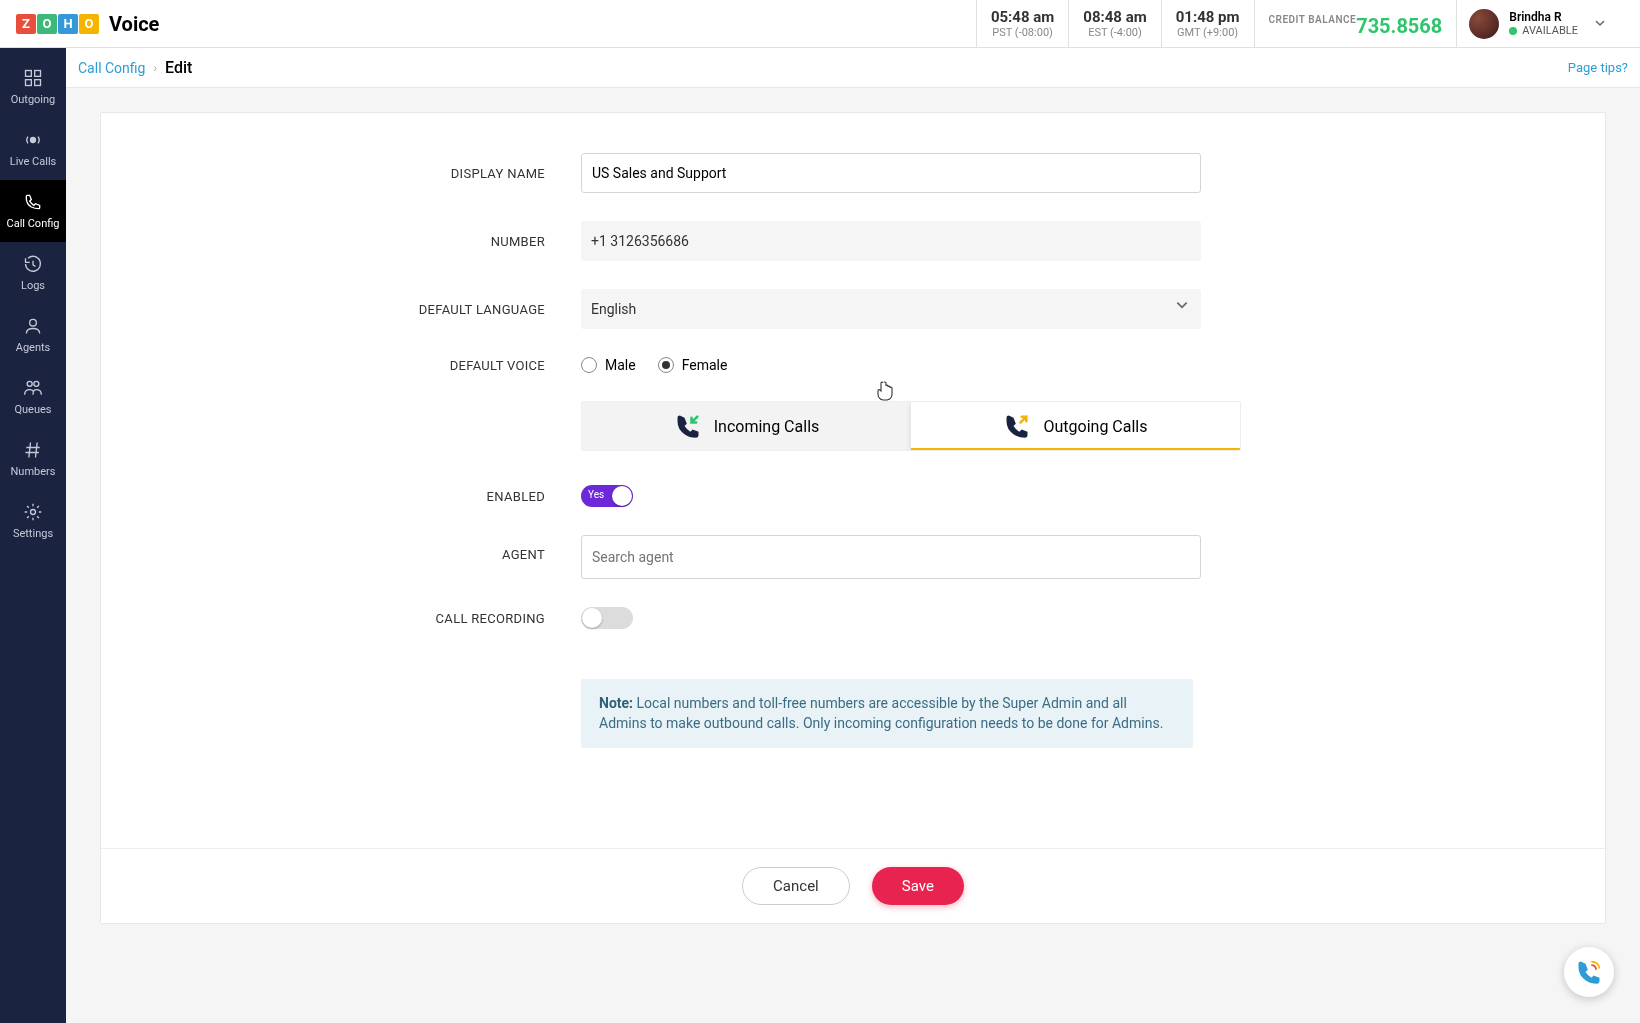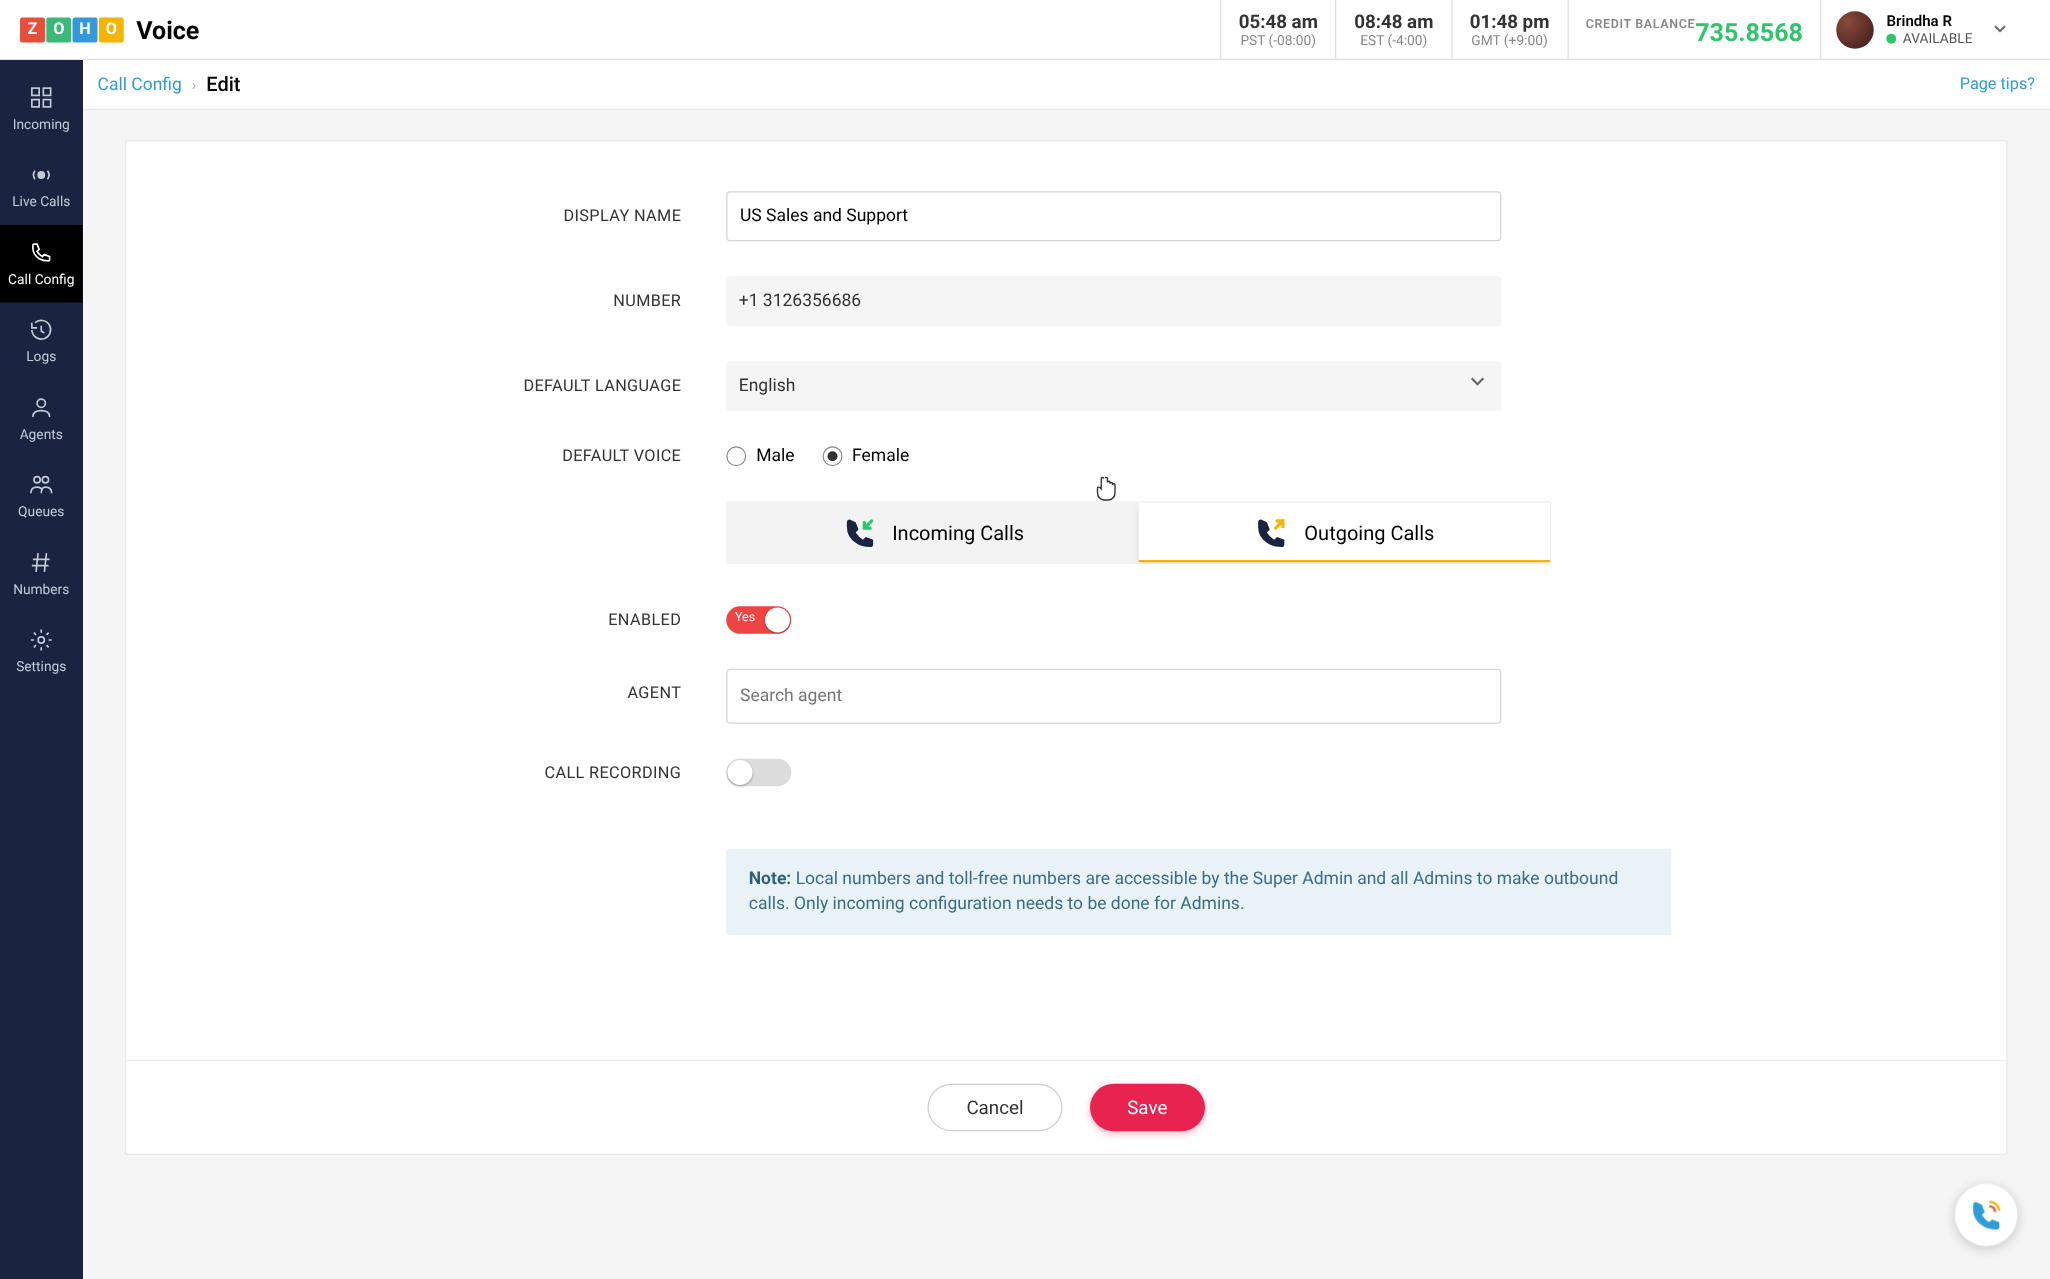--- a/index.html
+++ b/index.html
@@ -60,31 +60,31 @@
 
     
     .call-tabs { display: flex; margin: 0 0 0 480px; width: 660px; border: 1px solid #eee; border-radius: 2px; overflow: hidden; margin-bottom: 34px; }
     .call-tab { flex: 1; display: flex; align-items: center; justify-content: center; gap: 12px; height: 48px; font-size: 16px; cursor: pointer; background: #f3f3f3; position: relative; }
     .call-tab.active { background: #fff; box-shadow: 0 2px 6px rgba(0,0,0,0.12); }
     .call-tab.active::after { content: ""; position: absolute; left: 0; right: 0; bottom: 0; height: 2px; background: #f4b400; }
     .phone-icon { width: 28px; height: 28px; }
 
     
     .toggle { width: 52px; height: 22px; border-radius: 12px; position: relative; cursor: pointer; }
-    .toggle.on { background: #ef4444; }
+    .toggle.on { background: #6d28d9; }
     .toggle.off { background: #dcdcdc; }
     .toggle .knob { position: absolute; width: 20px; height: 20px; background: #fff; border-radius: 50%; top: 1px; box-shadow: 0 1px 2px rgba(0,0,0,0.3); }
     .toggle.on .knob { right: 1px; }
     .toggle.off .knob { left: 1px; }
     .toggle .yn { position: absolute; font-size: 10px; color: #fff; top: 4px; left: 7px; }
 
     .search-agent { width: 100%; min-height: 44px; border: 1px solid #d5d5d5; border-radius: 3px; padding: 10px; font-size: 14px; }
 
     
-    .note-box { margin-left: 480px; width: 756px; background: #e9f2f6; color: #3a6d85; padding: 14px 18px; font-size: 14px; border-radius: 2px; line-height: 1.45; margin-top: 50px; margin-bottom: 100px; }
+    .note-box { margin-left: 480px; width: 612px; background: #e9f2f6; color: #3a6d85; padding: 14px 18px; font-size: 14px; border-radius: 2px; line-height: 1.45; margin-top: 50px; margin-bottom: 100px; }
     .note-box b { color: #2f6078; }
 
     
     .form-footer { border-top: 1px solid #eee; padding: 18px 0; display: flex; justify-content: center; gap: 22px; }
     .btn { height: 38px; padding: 0 30px; border-radius: 20px; font-size: 15px; cursor: pointer; border: none; }
     .btn-cancel { background: #fff; border: 1px solid #ccc; color: #333; }
     .btn-save { background: #e9234f; color: #fff; box-shadow: 0 2px 6px rgba(233,35,79,0.35); }
 
     
     .float-phone { position: fixed; right: 26px; bottom: 26px; width: 50px; height: 50px; border-radius: 50%; background: #fff; box-shadow: 0 2px 10px rgba(0,0,0,0.2); display: flex; align-items: center; justify-content: center; cursor: pointer; z-index: 200; }
@@ -140,21 +140,21 @@
 </div>
 
 <div class="sidebar">
   <div class="nav-item">
     <svg class="nav-icon" viewBox="0 0 24 24" stroke="currentColor" fill="none" stroke-width="1.6">
         <rect x="3" y="3" width="7" height="7"></rect>
         <rect x="14" y="3" width="7" height="7"></rect>
         <rect x="3" y="14" width="7" height="7"></rect>
         <rect x="14" y="14" width="7" height="7"></rect>
       </svg>
-    <span>Incoming</span>
+    <span>Outgoing</span>
   </div>
   <div class="nav-item">
     <svg class="nav-icon" viewBox="0 0 24 24" stroke="currentColor" fill="none" stroke-width="1.6">
         <circle cx="12" cy="12" r="3" fill="currentColor"></circle>
         <path d="M6 8 Q3 12 6 16 M18 8 Q21 12 18 16"></path>
       </svg>
     <span>Live Calls</span>
   </div>
   <div class="nav-item active">
     <svg class="nav-icon" viewBox="0 0 24 24" stroke="currentColor" fill="none" stroke-width="1.6">

